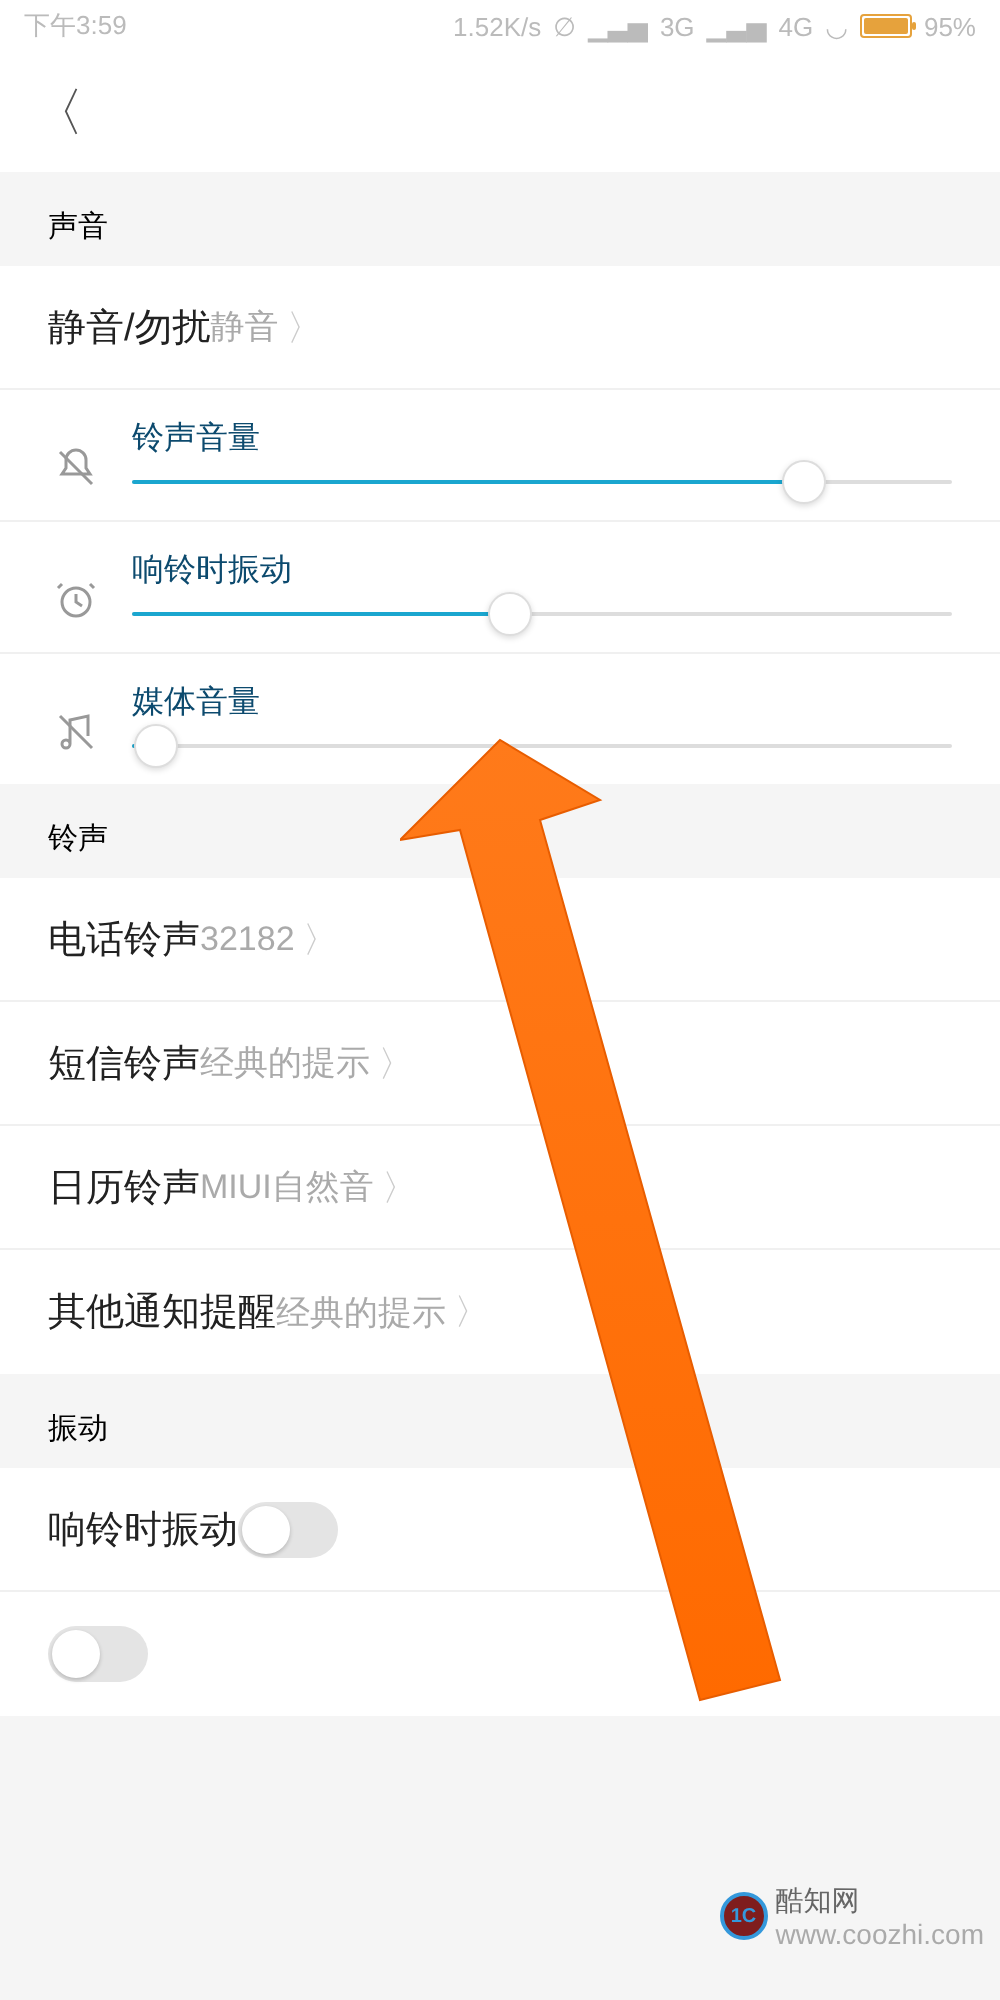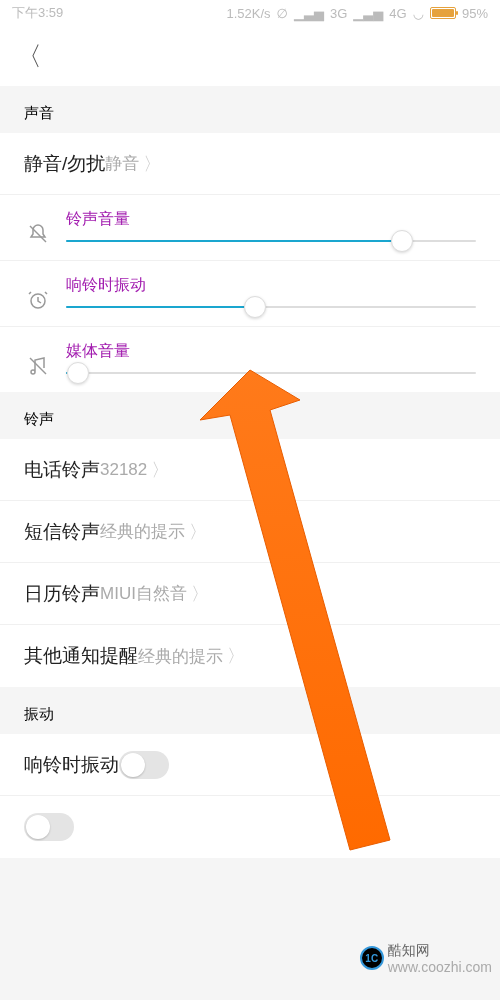--- a/index.html
+++ b/index.html
@@ -81,21 +81,21 @@
     display:flex;
     align-items:center;
     justify-content:center;
     color:#999;
     flex-shrink:0;
     margin-bottom:-6px;
   }
   .slider-body { flex:1; }
   .slider-label {
     font-size: 16px;
-    color: #a21caf;
+    color: #0c4a6e;
     margin-bottom: 10px;
   }
   .slider-track {
     height: 2px;
     background: #ddd;
     position: relative;
     border-radius: 2px;
   }
   .slider-fill {
     position: absolute;
@@ -160,21 +160,21 @@
     font-size:14px;
     color:#666;
     z-index:60;
   }
   .watermark .logo {
     width:24px;height:24px;
     border:2px solid #3498db;
     border-radius:50%;
     display:flex;align-items:center;justify-content:center;
     font-size:10px;font-weight:bold;color:#3498db;
-    background:#000000;
+    background:#7f1d1d;
   }
   .watermark .sub { font-size:14px; color:#aaa; display:block; line-height:1;}
 </style>
 </head>
 <body>
 
 <div class="status-bar">
   <div class="status-left">
     <span>下午3:59</span>
   </div>

